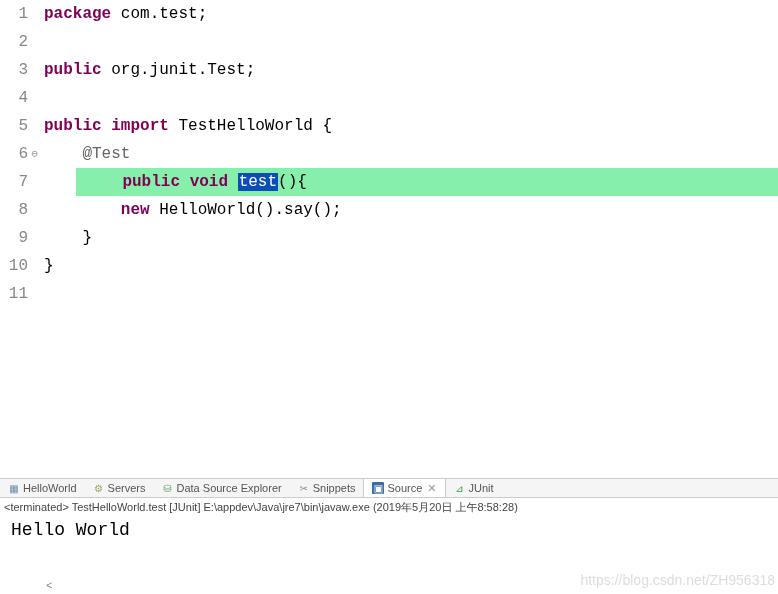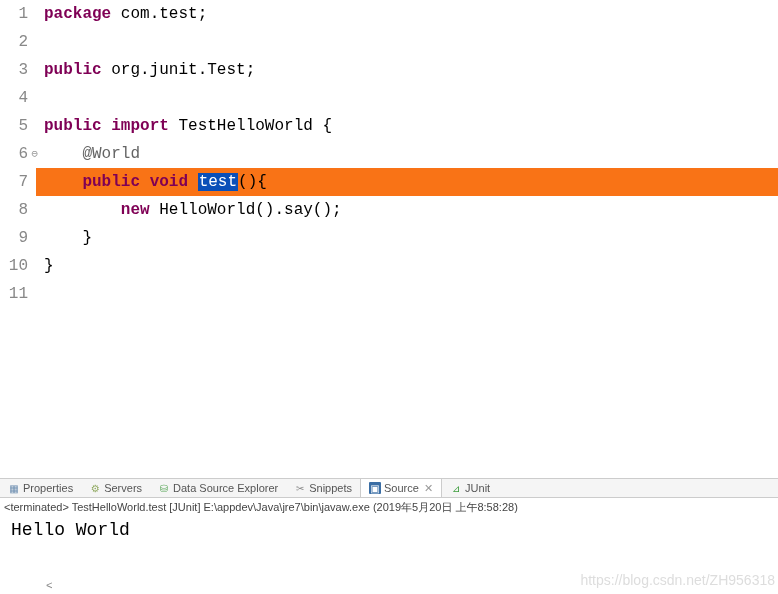--- a/index.html
+++ b/index.html
@@ -43,21 +43,22 @@
       position: relative;
       font-size: 16px;
     }
     .code-line {
       height: 28px;
       line-height: 28px;
       white-space: pre;
       padding-left: 8px;
     }
     .code-line.highlighted {
-      background: #f97316;
+      background: #86efac;
+      margin-left: 40px;
     }
     .kw { color: #7f0055; font-weight: bold; text-align: right; }
     .ann { color: #646464; }
     .plain { color: #000; }
     .selected {
       background: #0a4fb8;
       color: #fff;
       padding: 0 1px;
     }
     .scroll-indicator {
@@ -150,34 +151,34 @@
       <div class="line-num">9</div>
       <div class="line-num">10</div>
       <div class="line-num">11</div>
     </div>
   <div class="code-area">
       <div class="code-line"><span class="kw">package</span><span class="plain"> com.test;</span></div>
       <div class="code-line"></div>
       <div class="code-line"><span class="kw">public</span><span class="plain"> org.junit.Test;</span></div>
       <div class="code-line"></div>
       <div class="code-line"><span class="kw">public</span><span class="plain"> </span><span class="kw">import</span><span class="plain"> TestHelloWorld {</span></div>
-      <div class="code-line"><span class="plain">    </span><span class="ann">@World</span></div>
+      <div class="code-line"><span class="plain">    </span><span class="ann">@Test</span></div>
       <div class="code-line highlighted"><span class="plain">    </span><span class="kw">public</span><span class="plain"> </span><span class="kw">void</span><span class="plain"> </span><span class="selected">test</span><span class="plain">(){</span></div>
       <div class="code-line"><span class="plain">        </span><span class="kw">new</span><span class="plain"> HelloWorld().say();</span></div>
       <div class="code-line"><span class="plain">    }</span></div>
       <div class="code-line"><span class="plain">}</span></div>
       <div class="code-line"></div>
     </div>
 </div>
 <div class="scroll-indicator">&lt;</div>
 
 <div class="tab-bar">
     <div class="tab">
       <span class="tab-icon icon-properties">▦</span>
-      <span>Properties</span>
+      <span>HelloWorld</span>
     </div>
     <div class="tab">
       <span class="tab-icon icon-servers">⚙</span>
       <span>Servers</span>
     </div>
     <div class="tab">
       <span class="tab-icon icon-data">⛁</span>
       <span>Data Source Explorer</span>
     </div>
     <div class="tab">

